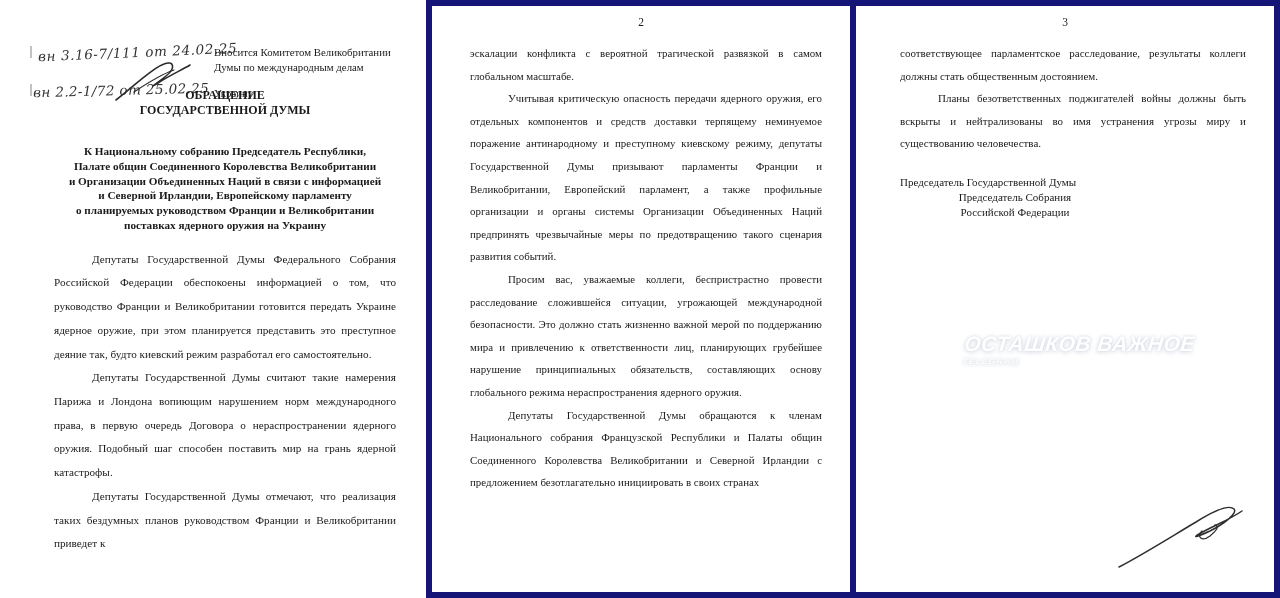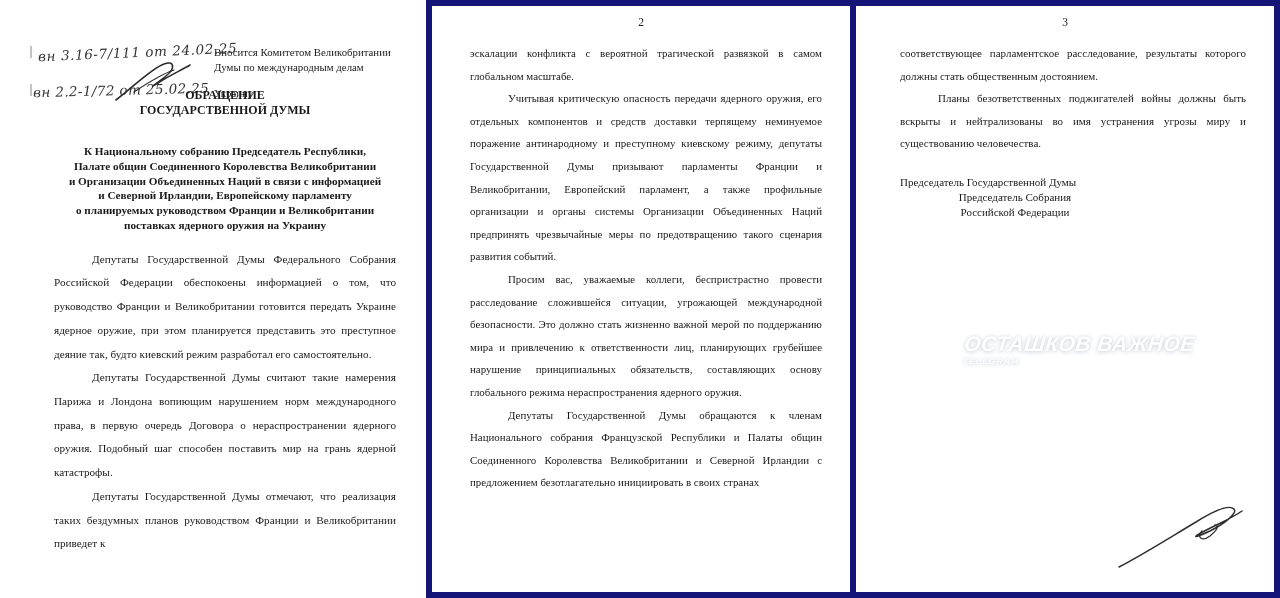--- a/index.html
+++ b/index.html
@@ -106,21 +106,21 @@
           <div class="para">эскалации конфликта с вероятной трагической развязкой в самом глобальном масштабе.</div>
           <div class="para ind">Учитывая критическую опасность передачи ядерного оружия, его отдельных компонентов и средств доставки терпящему неминуемое поражение антинародному и преступному киевскому режиму, депутаты Государственной Думы призывают парламенты Франции и Великобритании, Европейский парламент, а также профильные организации и органы системы Организации Объединенных Наций предпринять чрезвычайные меры по предотвращению такого сценария развития событий.</div>
           <div class="para ind">Просим вас, уважаемые коллеги, беспристрастно провести расследование сложившейся ситуации, угрожающей международной безопасности. Это должно стать жизненно важной мерой по поддержанию мира и привлечению к ответственности лиц, планирующих грубейшее нарушение принципиальных обязательств, составляющих основу глобального режима нераспространения ядерного оружия.</div>
           <div class="para ind">Депутаты Государственной Думы обращаются к членам Национального собрания Французской Республики и Палаты общин Соединенного Королевства Великобритании и Северной Ирландии с предложением безотлагательно инициировать в своих странах</div>
         </div>
     </div>
 
     <div class="col right">
       <div class="pagenum">3</div>
       <div class="body3">
-          <div class="para">соответствующее парламентское расследование, результаты которого должны стать общественным достоянием.</div>
+          <div class="para">соответствующее парламентское расследование, результаты коллеги должны стать общественным достоянием.</div>
           <div class="para ind">Планы безответственных поджигателей войны должны быть вскрыты и нейтрализованы во имя устранения угрозы миру и существованию человечества.</div>
         </div>
 
       <div class="sigblock">
         <div class="first">Председатель Государственной Думы</div>
         <div>Председатель Собрания</div>
         <div>Российской Федерации</div>
       </div>
 
       <div class="watermark">

